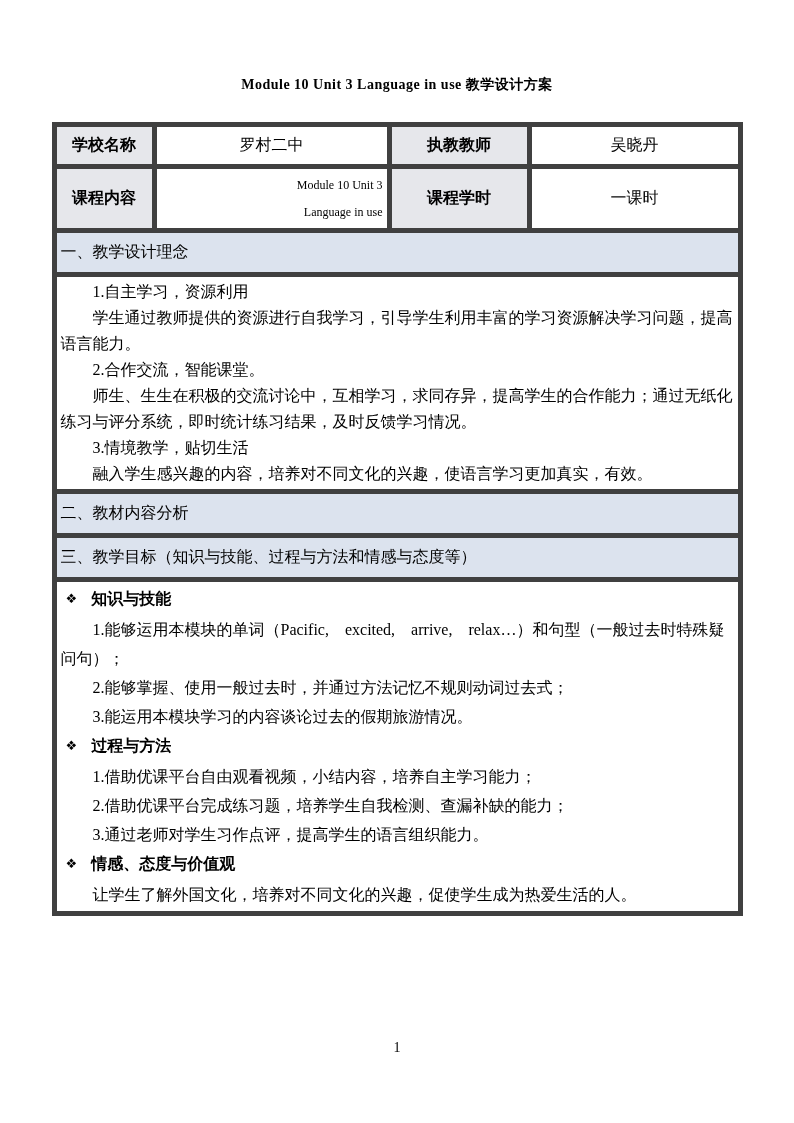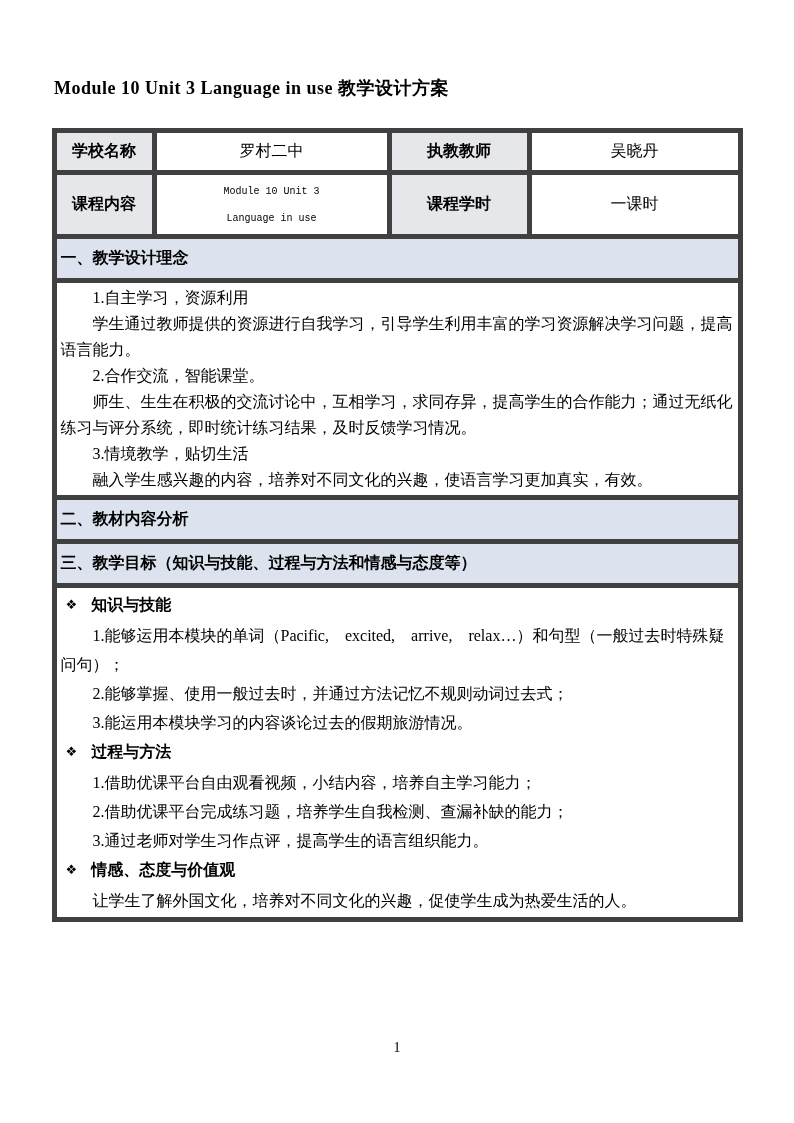--- a/index.html
+++ b/index.html
@@ -8,22 +8,22 @@
     width: 794px;
     height: 1123px;
     background: #ffffff;
     color: #000000;
     font-family: "Liberation Serif", "DejaVu Serif", serif;
     position: relative;
     overflow: hidden;
   }
   .doc-title {
     margin: 76px 54px 28px 54px;
-    text-align: left;
-    font-size: 18px;
+    text-align: center;
+    font-size: 14px;
     font-weight: bold;
     letter-spacing: 0.5px;
   }
   table.main-table {
     width: 686px;
     margin: 0 auto;
     border-collapse: collapse;
     table-layout: fixed;
   }
   table.main-table td {
@@ -38,28 +38,28 @@
     font-weight: bold;
     height: 42px;
   }
   td.info-value {
     text-align: center;
     height: 42px;
     margin-top: 15px;
   }
   tr.course-row td { height: 64px; }
   .course-line {
-    text-align: center;
+    text-align: right;
     line-height: 27px;
-    font-family: Liberation Mono, monospace;
-    font-size: 10px;
+    font-family: Liberation Serif, serif;
+    font-size: 12px;
   }
   td.section-heading {
     background: var(--section-header-bg, #dce3ee);
-    font-weight: bold;
+    font-weight: normal;
     height: 44px;
     padding: 4px 8px;
     font-size: 16px;
   }
   td.section-content {
     padding: 6px 7px 10px 7px;
     vertical-align: top;
   }
   .para {
     margin: 0;

